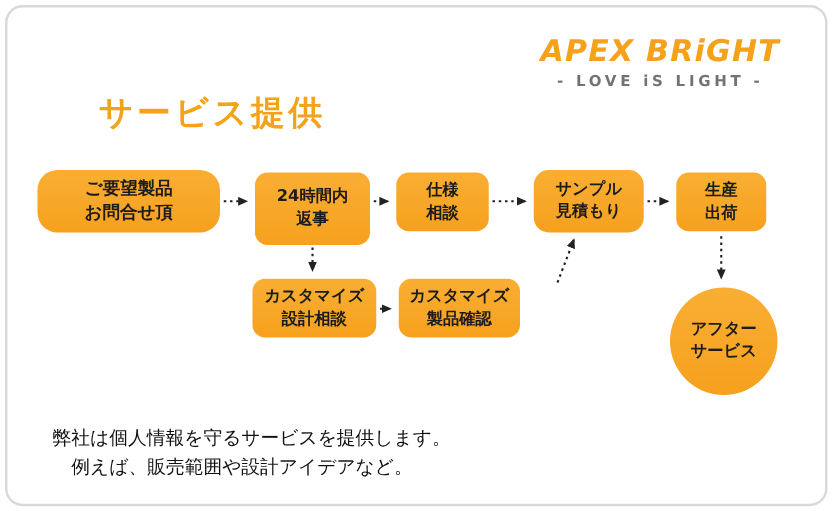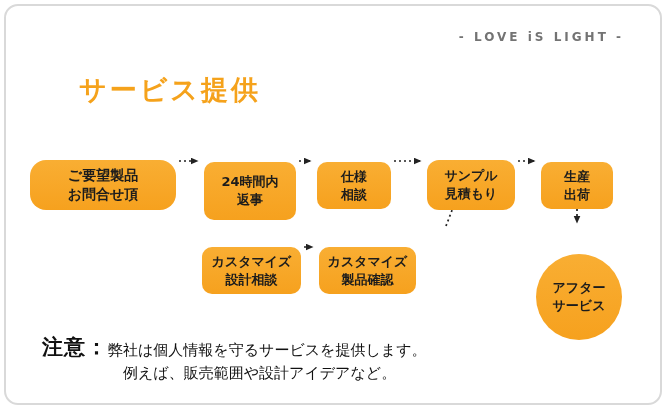--- a/index.html
+++ b/index.html
@@ -59,21 +59,20 @@
     color: #1c1c1c;
     font-weight: 700;
     font-size: 13px;
     line-height: 1.35;
     display: flex;
     align-items: center;
     justify-content: center;
     text-align: center;
     white-space: pre-line;
     border-radius: 10px;
-    margin-top: 24px;
   }
   .n-inquiry       { left: 30px;  top: 136px; width: 146px; height: 50px; border-radius: 16px; font-size: 14px; }
   .n-reply         { left: 204px; top: 138px; width: 92px;  height: 58px; }
   .n-spec          { left: 317px; top: 138px; width: 74px;  height: 47px; }
   .n-sample        { left: 427px; top: 136px; width: 88px;  height: 50px; border-radius: 12px; }
   .n-production    { left: 541px; top: 138px; width: 72px;  height: 47px; }
   .n-custom-design { left: 202px; top: 223px; width: 99px;  height: 47px; }
   .n-custom-confirm{ left: 319px; top: 223px; width: 97px;  height: 47px; }
   .n-after-service {
     left: 536px; top: 230px; width: 86px; height: 86px;
@@ -110,20 +109,21 @@
   }
   .note-line2 { text-indent: 1em; }
 </style>
 </head>
 <body>
 
 <div class="stage">
   <div class="card"></div>
 
   <div class="logo">
+    <div class="brand">APEX BRiGHT</div>
     <div class="tagline">- LOVE iS LIGHT -</div>
   </div>
 
   <h1 class="title">サービス提供</h1>
 
   <svg class="arrows" viewBox="0 0 666 409" xmlns="http://www.w3.org/2000/svg">
     <defs>
       <marker id="ah" markerWidth="9" markerHeight="8" refX="6.5" refY="3.5" orient="auto" markerUnits="userSpaceOnUse">
         <path d="M0,0 L8,3.5 L0,7 z" fill="#222222"></path>
       </marker>
@@ -151,19 +151,18 @@
   <div class="node n-sample">サンプル
 見積もり</div>
   <div class="node n-custom-design">カスタマイズ
 設計相談</div>
   <div class="node n-custom-confirm">カスタマイズ
 製品確認</div>
   <div class="node n-after-service">アフター
 サービス</div>
 
   <div class="note">
-    <span class="note-label">注意：</span>
     <div class="note-text">
       <div class="note-line1">弊社は個人情報を守るサービスを提供します。</div>
       <div class="note-line2">例えば、販売範囲や設計アイデアなど。</div>
     </div>
   </div>
 </div>
 
 </body></html>

